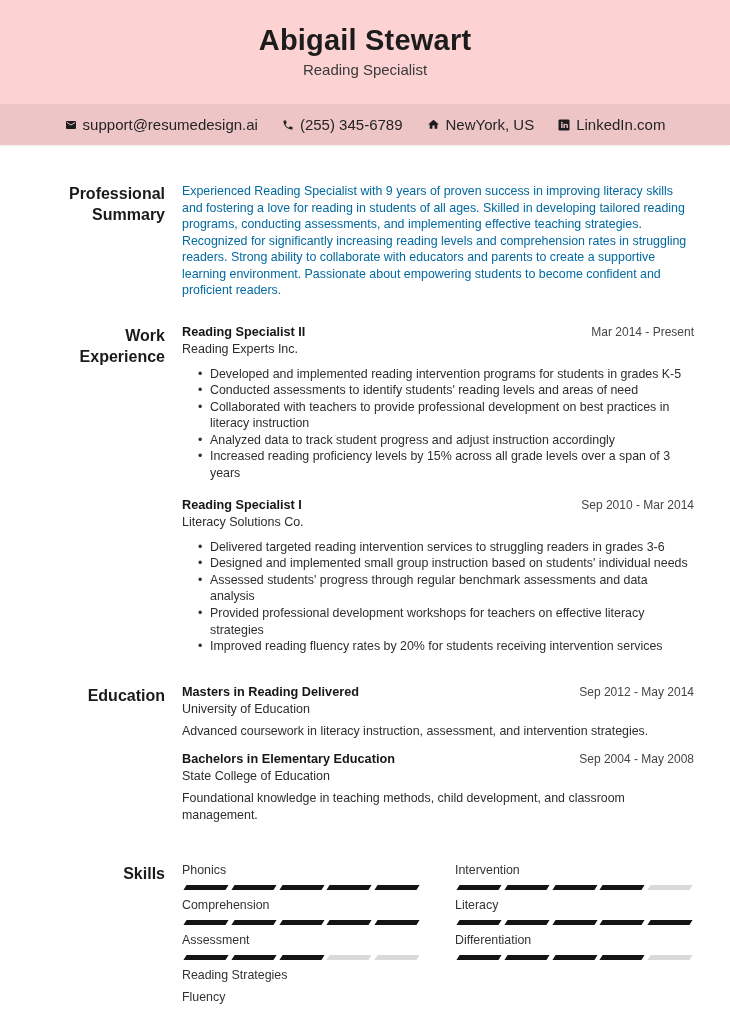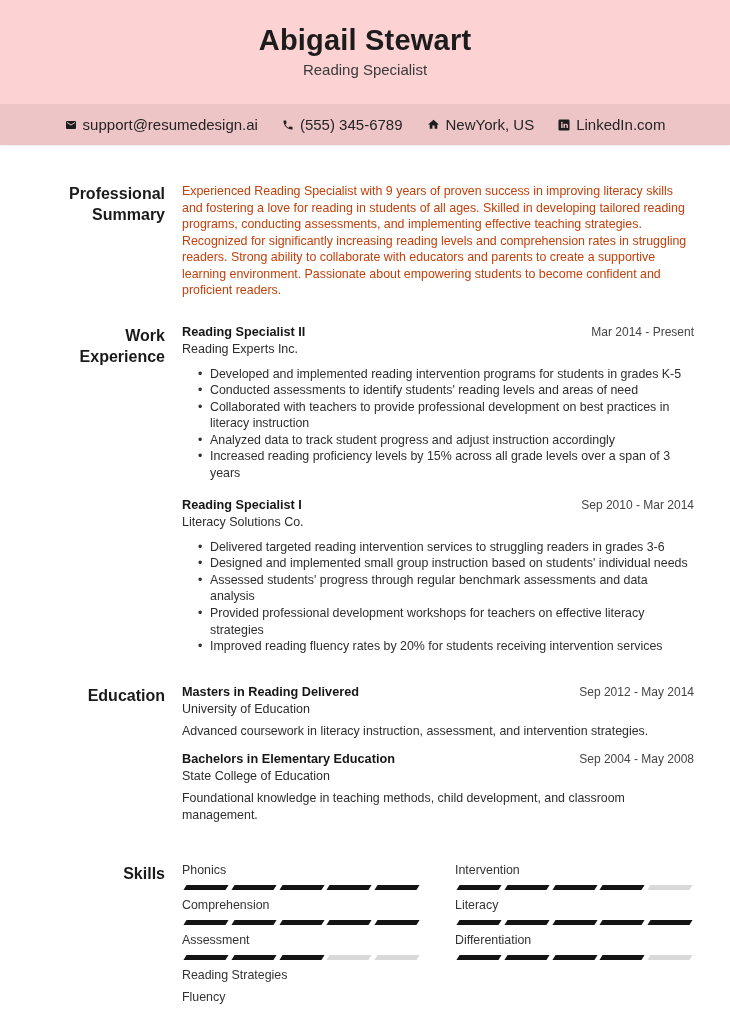--- a/index.html
+++ b/index.html
@@ -76,21 +76,21 @@
   }
   .section-body { margin-left: 17px; width: 512px; }
 
   .section-summary    { margin-bottom: 26px; }
   .section-experience { margin-bottom: 30px; }
   .section-education  { margin-bottom: 40px; }
 
   .summary-text {
     font-size: 12.4px;
     line-height: 16.5px;
-    color: #c2410c;
+    color: #0369a1;
   }
 
   
   .entry-head {
     display: flex;
     justify-content: space-between;
     align-items: baseline;
   }
   .entry-title {
     font-size: 12.7px;
@@ -180,21 +180,21 @@
           </svg>
       </span>
       <span>support@resumedesign.ai</span>
     </span>
     <span class="contact-item">
       <span>
         <svg width="12" height="12" viewBox="0 0 24 24" fill="#1d1d1d">
             <path d="M6.62 10.79c1.44 2.83 3.76 5.14 6.59 6.59l2.2-2.2a1 1 0 0 1 1.02-.24c1.12.37 2.33.57 3.57.57a1 1 0 0 1 1 1V20a1 1 0 0 1-1 1C10.61 21 3 13.39 3 4a1 1 0 0 1 1-1h3.5a1 1 0 0 1 1 1c0 1.25.2 2.45.57 3.57.11.35.03.74-.25 1.02l-2.2 2.2z"></path>
           </svg>
       </span>
-      <span>(555) 345-6789</span>
+      <span>(255) 345-6789</span>
     </span>
     <span class="contact-item">
       <span>
         <svg width="13" height="13" viewBox="0 0 24 24" fill="#1d1d1d">
             <path d="M10 20v-6h4v6h5v-8h3L12 3 2 12h3v8z"></path>
           </svg>
       </span>
       <span>NewYork, US</span>
     </span>
     <span class="contact-item">

